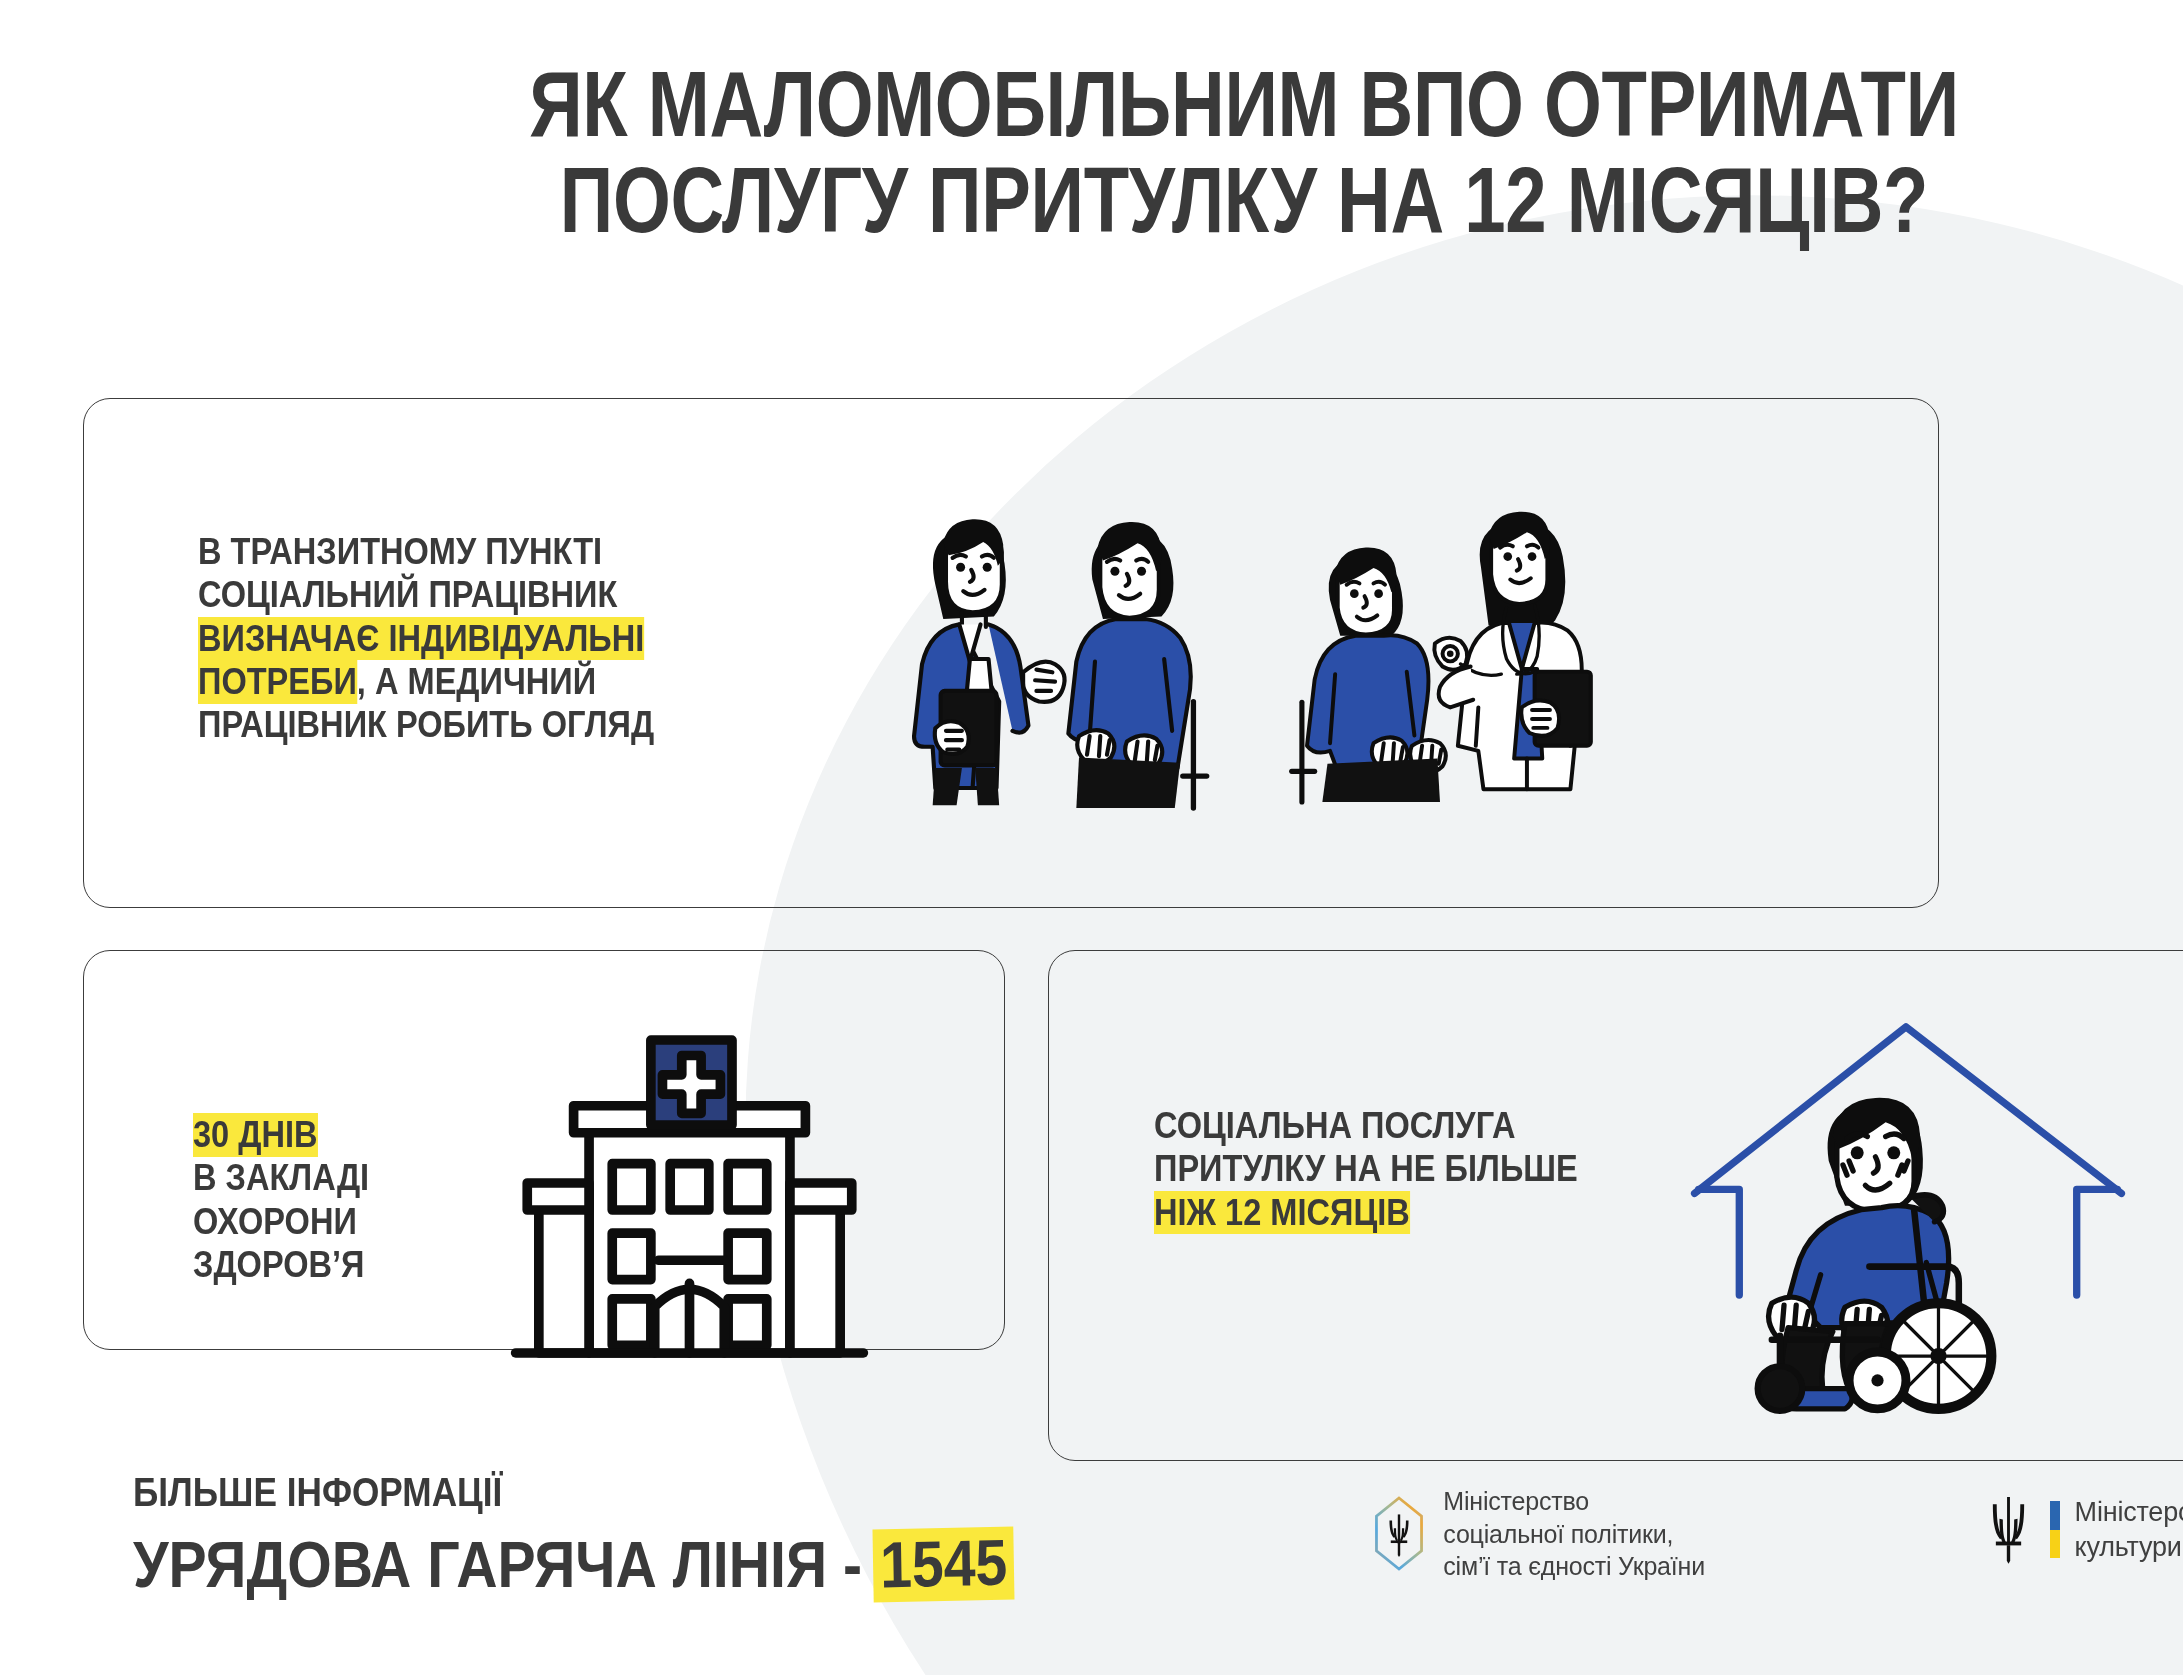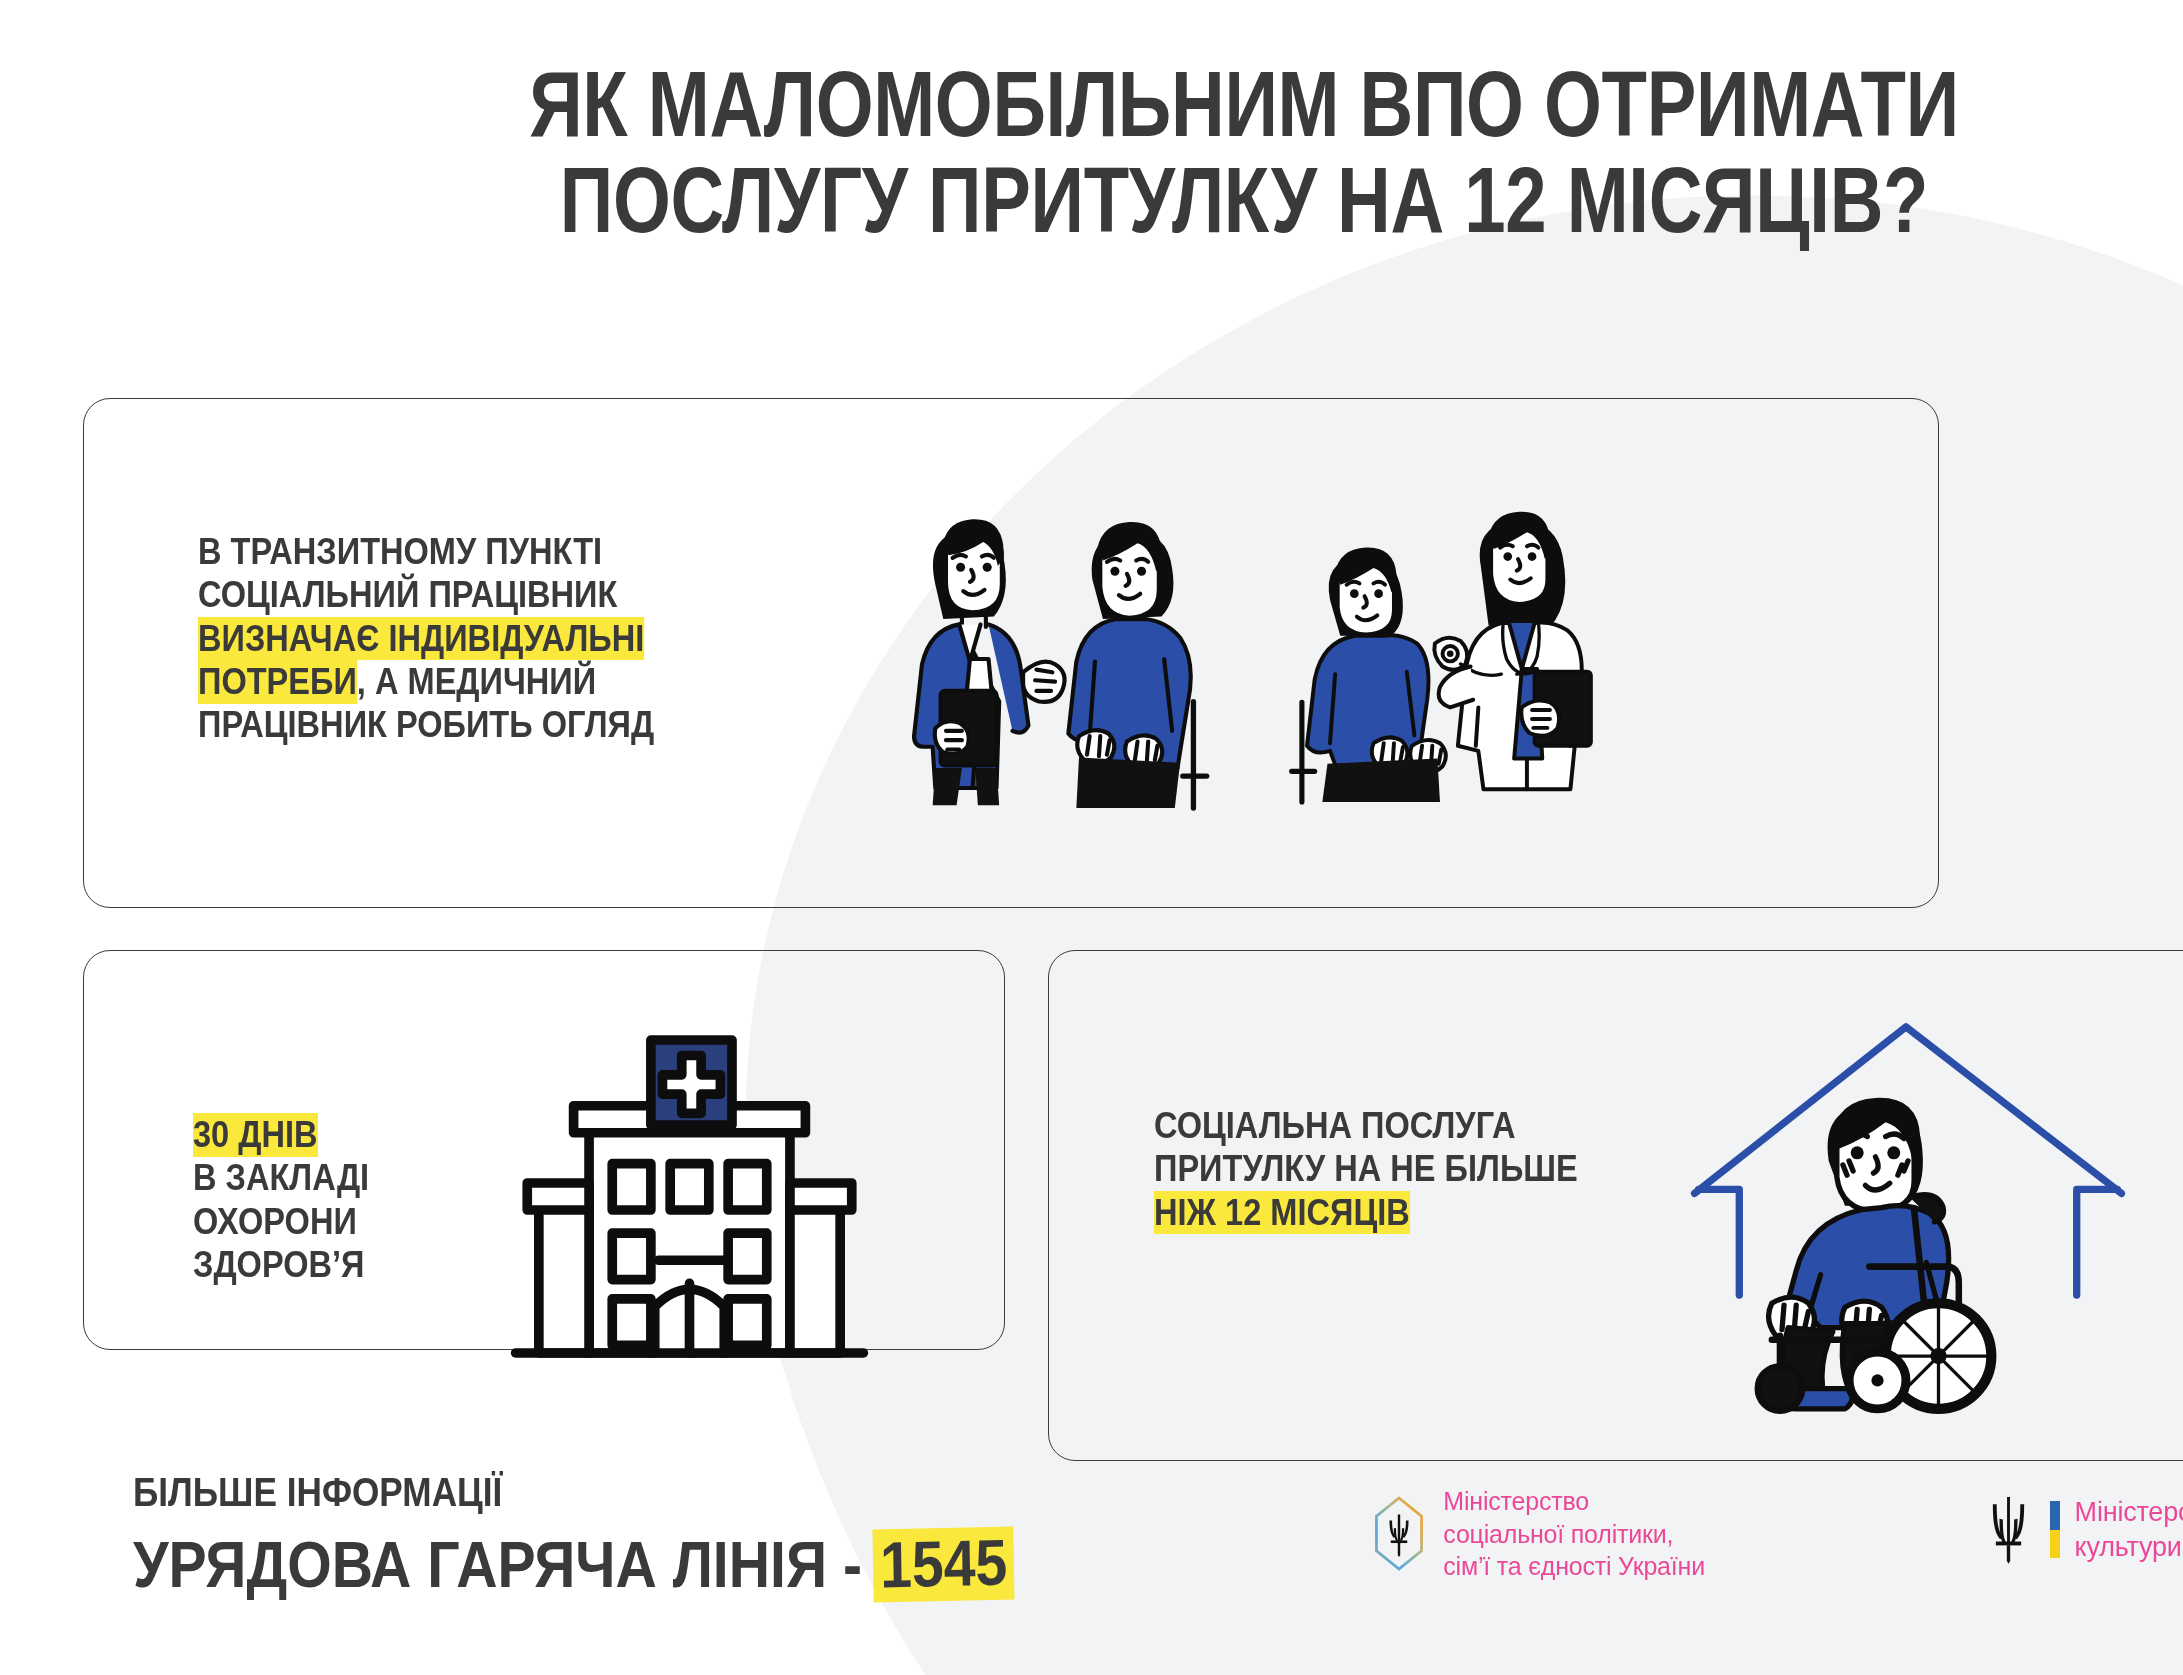--- a/index.html
+++ b/index.html
@@ -131,21 +131,21 @@
     display: inline-block;
     transform: rotate(-1.1deg);
   }
 
   
   .ministry { position: absolute; display: flex; align-items: center; }
   #ministry-social { left: 1373px; top: 1485px; gap: 18.3px; }
   #ministry-culture { left: 1982px; top: 1493px; gap: 15px; }
 
   .ministry-text {
-    color: #ec4899;
+    color: #404040;
     font-size: 25px;
     font-weight: 400;
     line-height: 1.30;
     white-space: pre-line;
     letter-spacing: -0.2px;
   }
   #ministry-culture .ministry-text { font-size: 27px; line-height: 1.26; }
 
   .flag-bar { width: 9.6px; height: 57px; display: flex; flex-direction: column; }
   .flag-bar .b { flex: 1; background: #2a66b0; }

